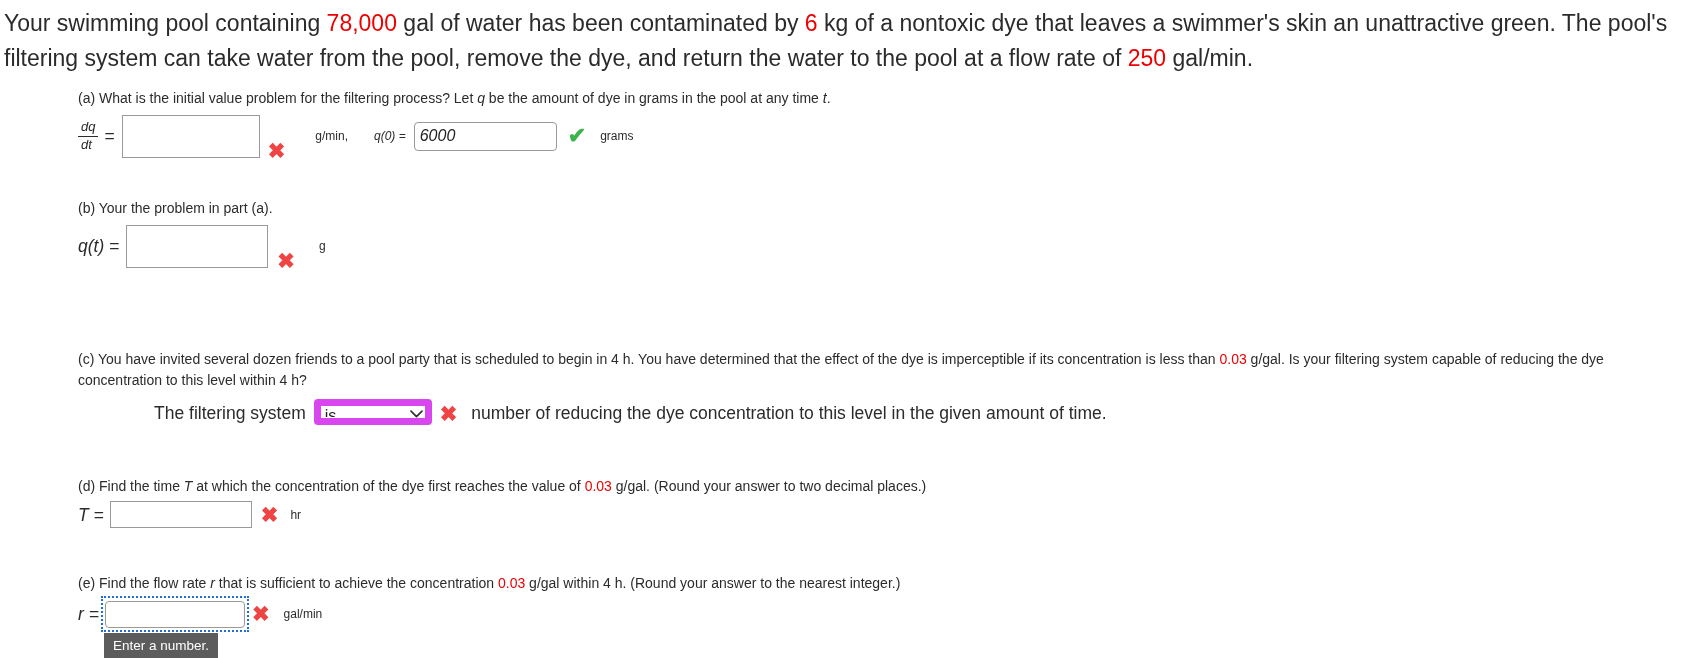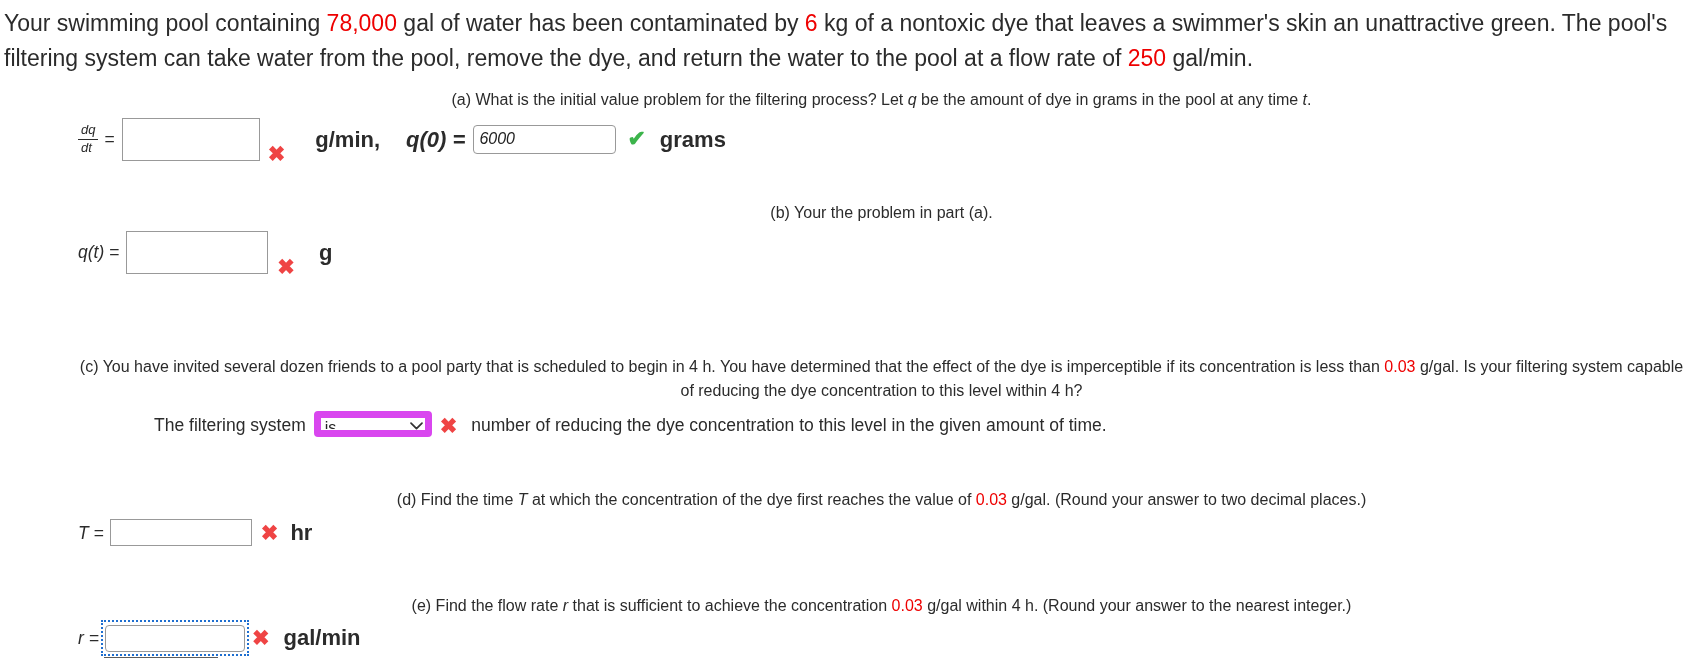--- a/index.html
+++ b/index.html
@@ -26,24 +26,23 @@
     line-height: 1.52;
     font-size: 23px;
     color: #2b2b2b;
   }
   .red { color: #ee0000; }
   .part {
     padding-left: 78px;
     line-height: 1.5;
   }
   .part-text {
-    font-size: 16px;
+    font-size: 14px;
     color: #2b2b2b;
     line-height: 1.5;
-    text-align: center;
   }
   .italic { font-style: italic; }
   .answer-row {
     display: flex;
     align-items: center;
     margin-top: 6px;
   }
   .frac {
     display: inline-flex;
     flex-direction: column;
@@ -79,21 +78,21 @@
   .box-e   { width: 140px; height: 27px; }
   .mark {
     font-weight: bold;
     font-size: 21px;
     line-height: 1;
     display: inline-block;
     user-select: none;
   }
   .x-mark { color: #ef4444; }
   .check-mark { color: #3cb44b; font-size: 22px; }
-  .unit { font-size: 22px; margin-left: 4px; font-weight: bold; }
+  .unit { font-size: 12px; margin-left: 4px; }
   .mark-a {
     position: relative;
     top: 14px;
     margin-left: 8px;
   }
   .mark-b {
     position: relative;
     top: 14px;
     margin-left: 9px;
   }

